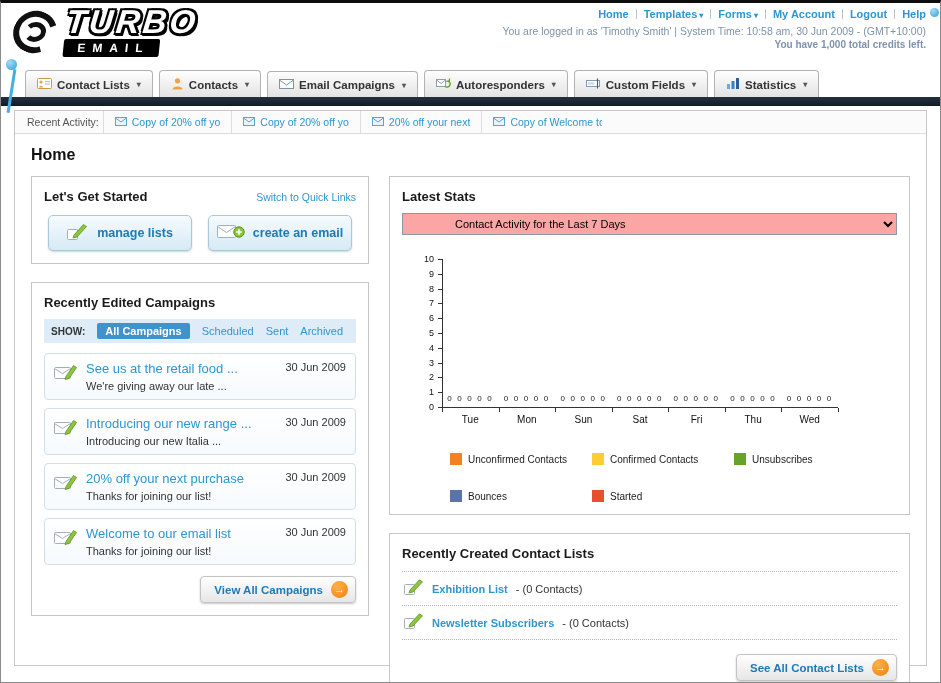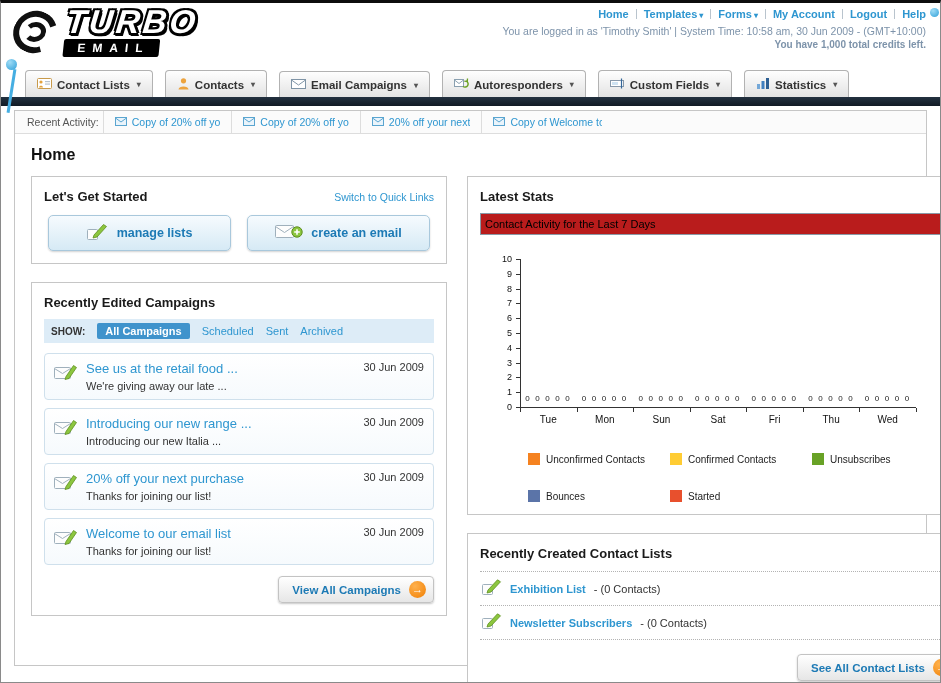--- a/index.html
+++ b/index.html
@@ -28,39 +28,39 @@
       background:radial-gradient(circle at 35% 30%,#9fdcf6,#2f9fd8);}
 
   .top-links{position:absolute;top:5px;right:14px;font-size:11px;display:flex;align-items:center;}
   .top-links a{color:#2e96d0;font-weight:bold;}
   .top-links .sep{width:0;height:10px;border-left:1px solid #b9c4cd;margin:0 7px;display:inline-block;}
   .caret{font-size:8px;color:#2e96d0;margin-left:2px;}
   .login-info{position:absolute;top:22px;right:14px;font-size:10.5px;color:#7d93aa;}
   .credits{position:absolute;top:36px;right:14px;font-size:10px;color:#7d93aa;font-weight:bold;}
 
   
-  .nav-row{display:flex;gap:12px;align-items:flex-end;padding-left:24px;height:30px;}
+  .nav-row{display:flex;gap:6px;align-items:flex-end;padding-left:24px;height:30px;}
   .nav-tab{display:flex;align-items:center;gap:5px;padding:6px 11px 5px;border:1px solid #b2b2b2;border-bottom:none;
       border-radius:4px 4px 0 0;background:linear-gradient(#fefefe,#e3e3e3);
       font-size:11.5px;font-weight:bold;color:#333;cursor:pointer;white-space:nowrap;}
   .nav-caret{font-size:8px;color:#555;margin-left:2px;}
   .dark-bar{height:9px;background:linear-gradient(#233140,#111b25);}
 
   
   .main-container{margin:4px 13px 0;border:1px solid #c6c6c6;background:#fff;height:556px;}
   .activity-bar{display:flex;align-items:center;height:23px;border-bottom:1px solid #ddd;background:#fbfbfb;
       font-size:10.5px;color:#555;padding-left:12px;}
   .activity-label{font-weight:normal;margin-right:4px;}
   .activity-item{display:flex;align-items:center;gap:5px;padding:0 11px;border-left:1px solid #ddd;height:100%;}
   .activity-item a{color:#2e96d0;max-width:92px;overflow:hidden;white-space:nowrap;display:inline-block;}
 
   .content{padding:12px 16px;}
   .page-title{font-size:16px;color:#111;margin-bottom:12px;font-weight:bold;}
   .columns{display:flex;gap:20px;align-items:flex-start;}
-  .left-col{width:416px;flex:none;display:flex;flex-direction:column;gap:18px;}
+  .left-col{width:338px;flex:none;display:flex;flex-direction:column;gap:18px;}
   .right-col{flex:1;display:flex;flex-direction:column;gap:18px;}
   .panel{border:1px solid #c6c6c6;background:#fff;padding:12px;}
   .panel-title{font-size:13px;font-weight:bold;color:#1a1a1a;}
 
   
   .gs-head{display:flex;justify-content:space-between;align-items:center;margin-bottom:11px;}
   .gs-switch{font-size:10.5px;color:#2e96d0;}
   .gs-buttons{display:flex;gap:16px;padding:0 4px;}
   .gs-btn{flex:1;display:flex;align-items:center;justify-content:center;gap:8px;height:36px;
       border:1px solid #a9c8dc;border-radius:5px;background:linear-gradient(#f6fbfe,#d6eaf5);
@@ -79,21 +79,21 @@
   .camp-sub{font-size:11px;color:#333;white-space:nowrap;overflow:hidden;}
   .camp-date{font-size:11px;color:#333;flex:none;}
   .panel-footer{display:flex;justify-content:flex-end;margin-top:11px;}
   .pill-btn{display:flex;align-items:center;gap:8px;border:1px solid #c3c3c3;border-radius:4px;
       background:linear-gradient(#ffffff,#e6e6e6);padding:4px 7px 4px 13px;color:#1d7ab5;font-weight:bold;
       font-size:11.5px;cursor:pointer;box-shadow:0 1px 2px rgba(0,0,0,.22);font-family:inherit;}
   .arrow-circle{width:17px;height:17px;border-radius:50%;background:radial-gradient(circle at 35% 30%,#ffb14d,#f07f04);
       color:#fff;font-size:11px;font-weight:bold;display:flex;align-items:center;justify-content:center;line-height:1;}
 
   
-  .stats-select{width:100%;height:22px;font-size:11px;font-family:inherit;margin:9px 0 16px;border:1px solid #8a99a6;background:#b91c1c;}
+  .stats-select{width:100%;height:22px;font-size:11px;font-family:inherit;margin:9px 0 16px;border:1px solid #8a99a6;background:#fca5a5;padding-left:48px;}
   #chart-canvas{position:relative;height:188px;}
   .tick-label{position:absolute;font-size:9px;text-align:right;color:#111;line-height:10px;}
   .tick-mark{position:absolute;width:4px;height:1px;background:#333;}
   .axis-v{position:absolute;width:1px;background:#333;}
   .axis-h{position:absolute;height:1px;background:#333;}
   .zero-label{position:absolute;font-size:8px;color:#222;line-height:8px;}
   .x-label{position:absolute;width:40px;text-align:center;font-size:10px;color:#111;}
   .x-tick{position:absolute;width:1px;height:4px;background:#333;}
   #chart-legend{display:flex;flex-wrap:wrap;width:430px;margin:14px 0 0 48px;row-gap:25px;}
   .legend-item{width:142px;display:flex;align-items:center;gap:6px;}

